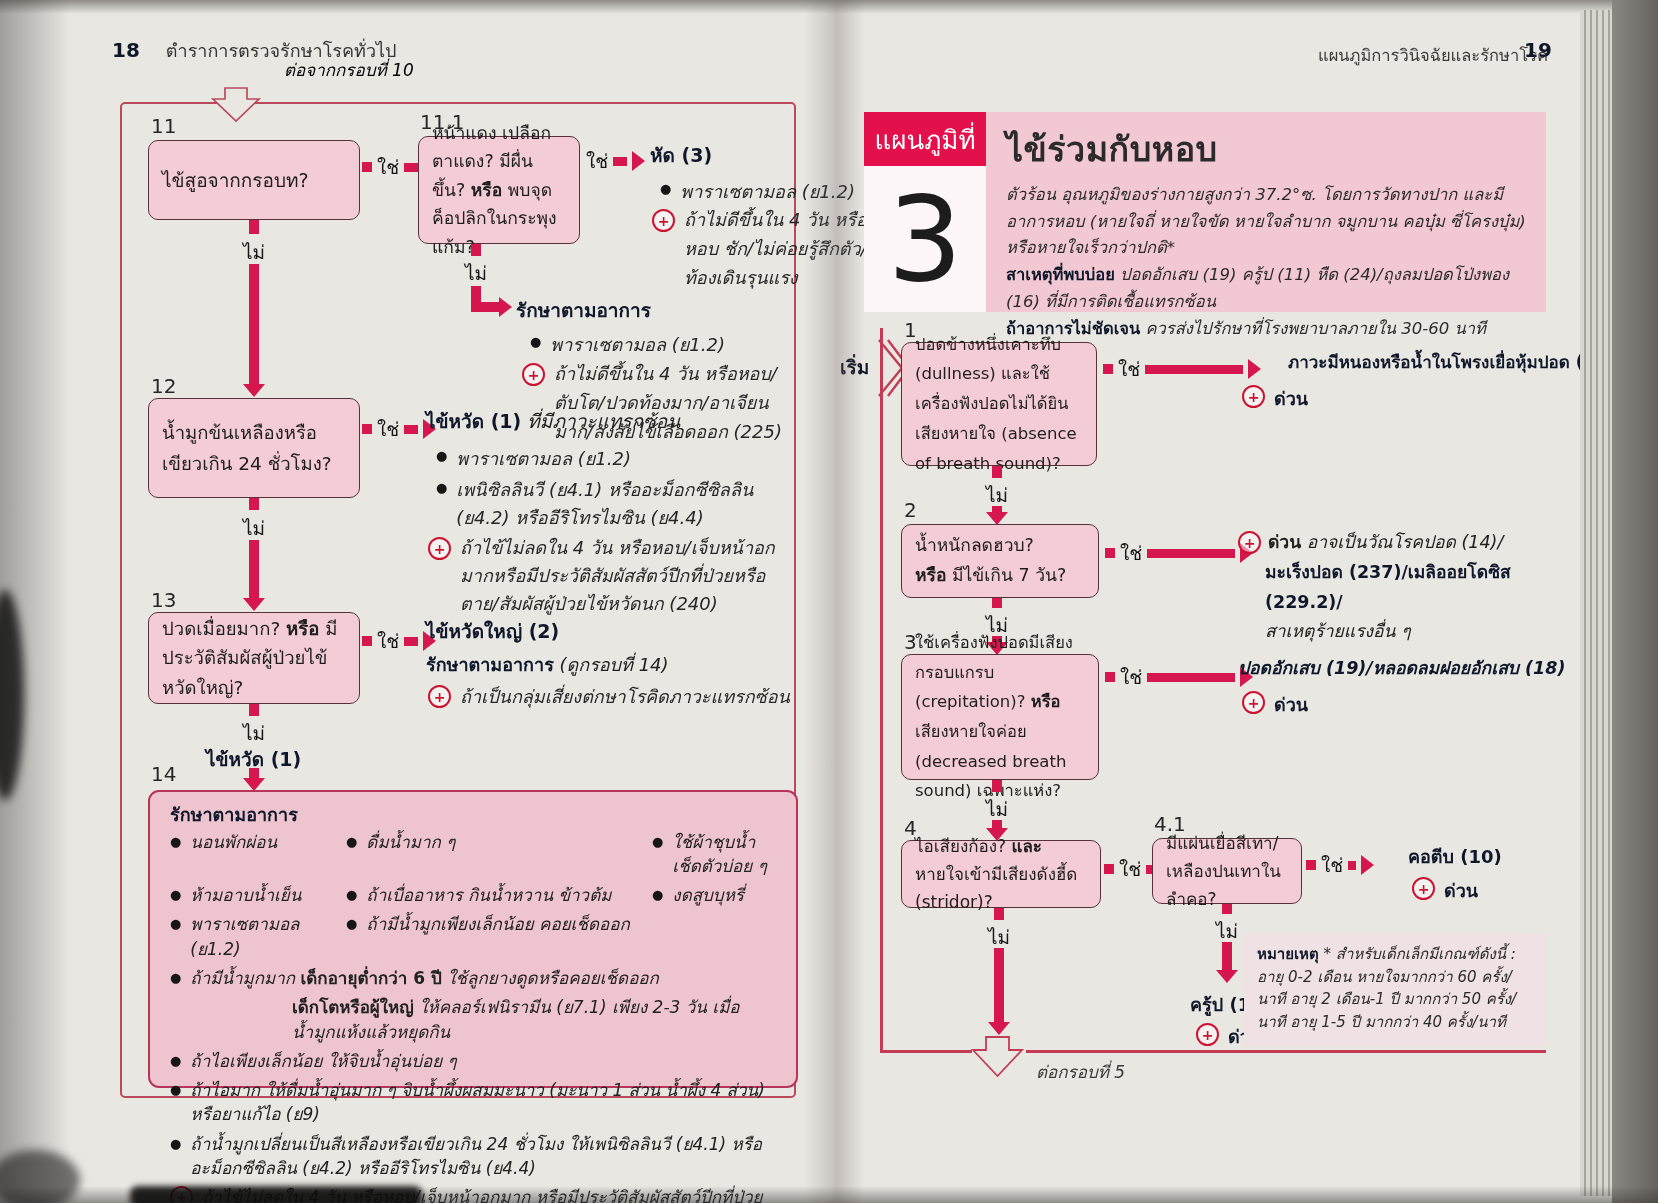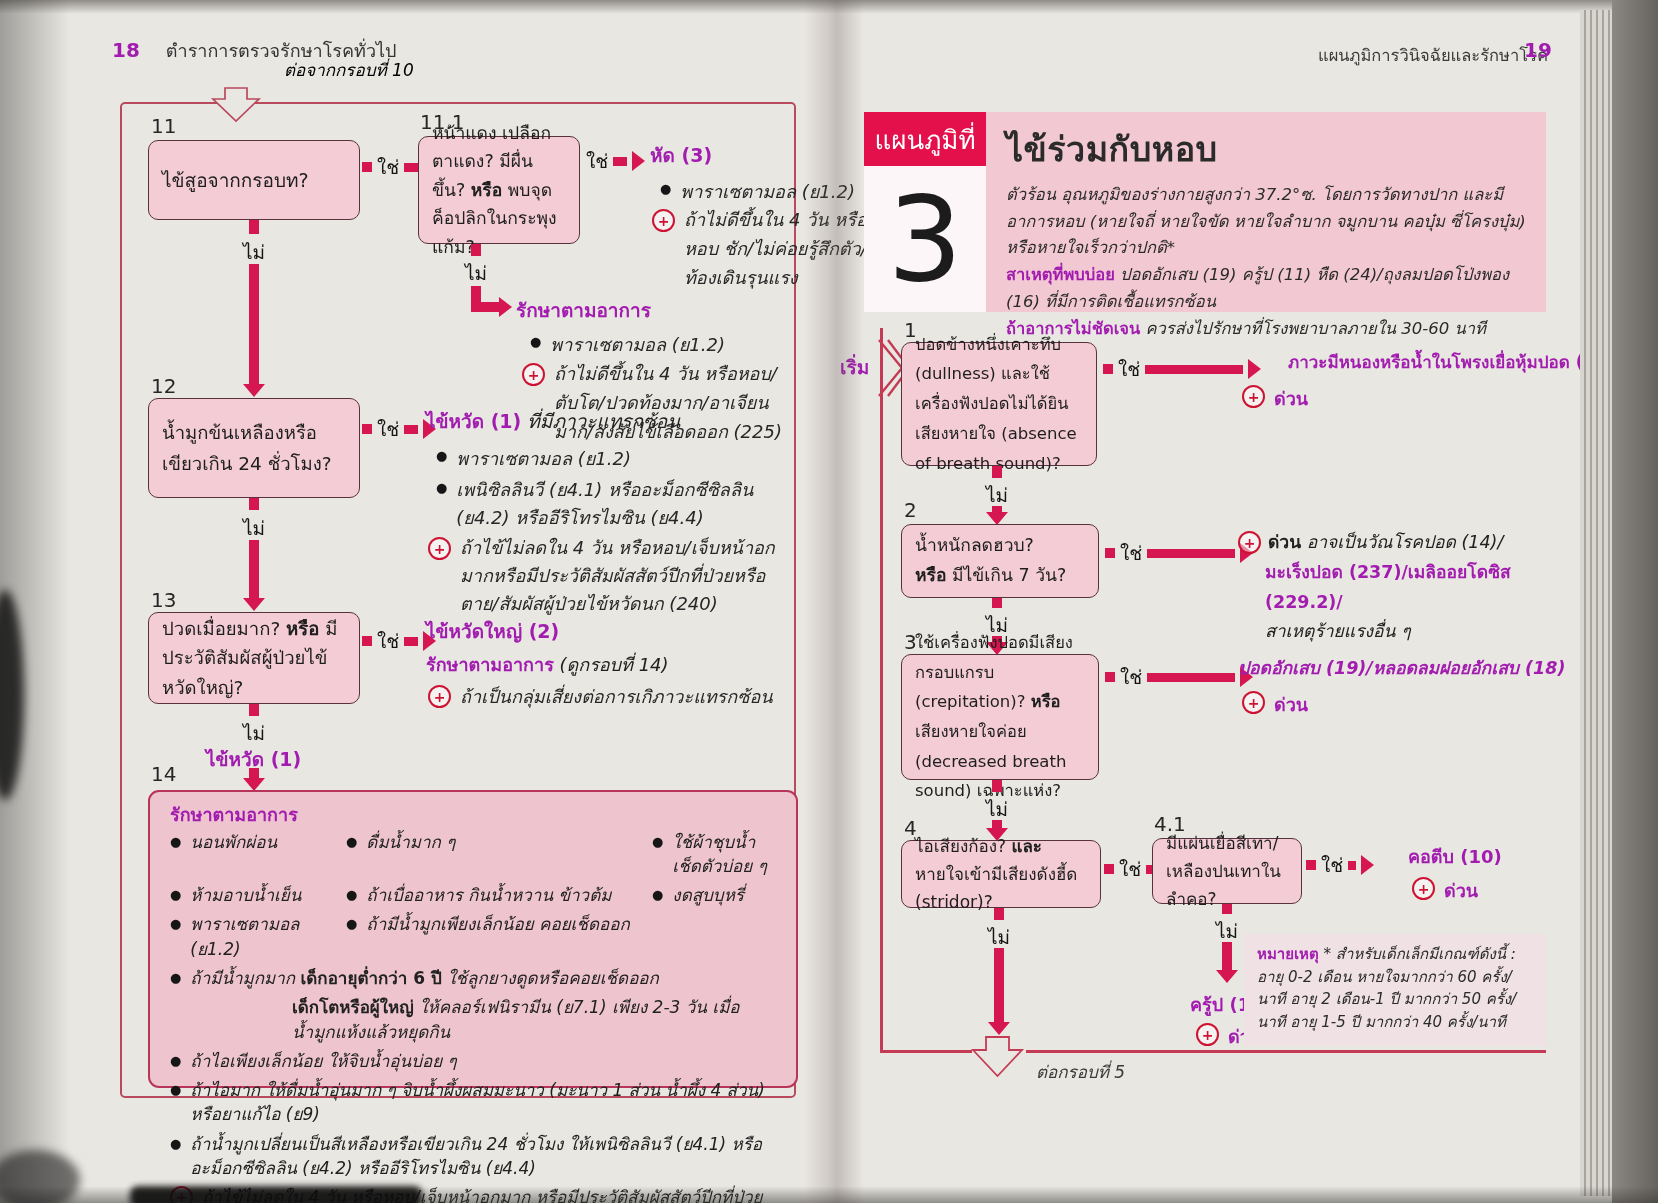--- a/index.html
+++ b/index.html
@@ -12,21 +12,21 @@
   .edge-bottom{left:0;top:1186px;width:1658px;height:17px;background:linear-gradient(0deg,rgba(54,52,49,.5),rgba(0,0,0,0));}
   .page-stack{left:1580px;top:10px;width:32px;height:1186px;background:repeating-linear-gradient(90deg,#d9d6d0 0 4px,#a7a39d 4px 6px);}
   .edge-right{left:1612px;top:0;width:46px;height:1203px;background:linear-gradient(90deg,#8b8883,#66635e);}
   .gutter{left:804px;top:0;width:60px;height:1203px;background:linear-gradient(90deg,rgba(0,0,0,0),rgba(106,92,92,.20) 40%,rgba(106,92,92,.30) 55%,rgba(0,0,0,0));}
   .smudge{background:#0b0b0b;border-radius:50%;filter:blur(5px);}
   
   .flow-frame{border:2px solid #b94a5e;border-radius:5px;}
   .qbox{background:#f3ccd6;border:1.8px solid #57323c;border-radius:10px;color:#1e1e1e;
         display:flex;flex-direction:column;justify-content:center;padding:8px 13px;box-sizing:border-box;line-height:1.7;}
   .num{font-size:20px;color:#262626;}
-  .b{font-weight:700;color:#a21caf;}
+  .b{font-weight:700;color:#0f172a;}
   .it{font-style:italic;}
   .yes-row{display:flex;align-items:center;gap:5px;}
   .sq{width:10px;height:10px;background:#d5164f;flex:none;}
   .yeslbl,.nolbl{font-size:19px;color:#161616;}
   .hbar{height:9px;background:#d5164f;display:inline-block;flex:none;}
   .hhead{width:0;height:0;border-top:10px solid transparent;border-bottom:10px solid transparent;border-left:13px solid #d5164f;flex:none;}
   .vbar{width:10px;background:#d5164f;}
   .vhead{width:0;height:0;border-left:11px solid transparent;border-right:11px solid transparent;border-top:13px solid #d5164f;}
   .detail{font-size:18px;color:#272727;}
   .bull{flex:none;font-size:13px;line-height:1.9;color:#161616;}
@@ -164,21 +164,21 @@
     <span class="hbar" style="width:14px;"></span>
     <span class="hhead"></span>
   </div>
   <div class="abs b" style="left:426px;top:616px;font-size:19px;">ไข้หวัดใหญ่ (2)</div>
   <div class="abs" style="left:426px;top:650px;font-size:18px;">
     <span class="b">รักษาตามอาการ</span>
     <span class="it">(ดูกรอบที่ 14)</span>
   </div>
   <div class="abs row detail" style="left:428px;top:682px;width:400px;">
     <span class="plus-ic">+</span>
-    <span class="it">ถ้าเป็นกลุ่มเสี่ยงต่อการเกิภาวะแทรกซ้อน</span>
+    <span class="it">ถ้าเป็นกลุ่มเสี่ยงต่กษาโรคิดภาวะแทรกซ้อน</span>
   </div>
 
   <div class="abs vbar" style="left:249px;top:704px;height:12px;"></div>
   <div class="abs nolbl" style="left:243px;top:718px;">ไม่</div>
   <div class="abs b" style="left:206px;top:744px;font-size:19px;">ไข้หวัด (1)</div>
   <div class="abs vbar" style="left:249px;top:768px;height:10px;"></div>
   <div class="abs vhead" style="left:243px;top:778px;"></div>
 
   <div class="abs num" style="left:151px;top:762px;">14</div>
   <div class="abs b14" style="left:148px;top:790px;width:650px;height:298px;">

